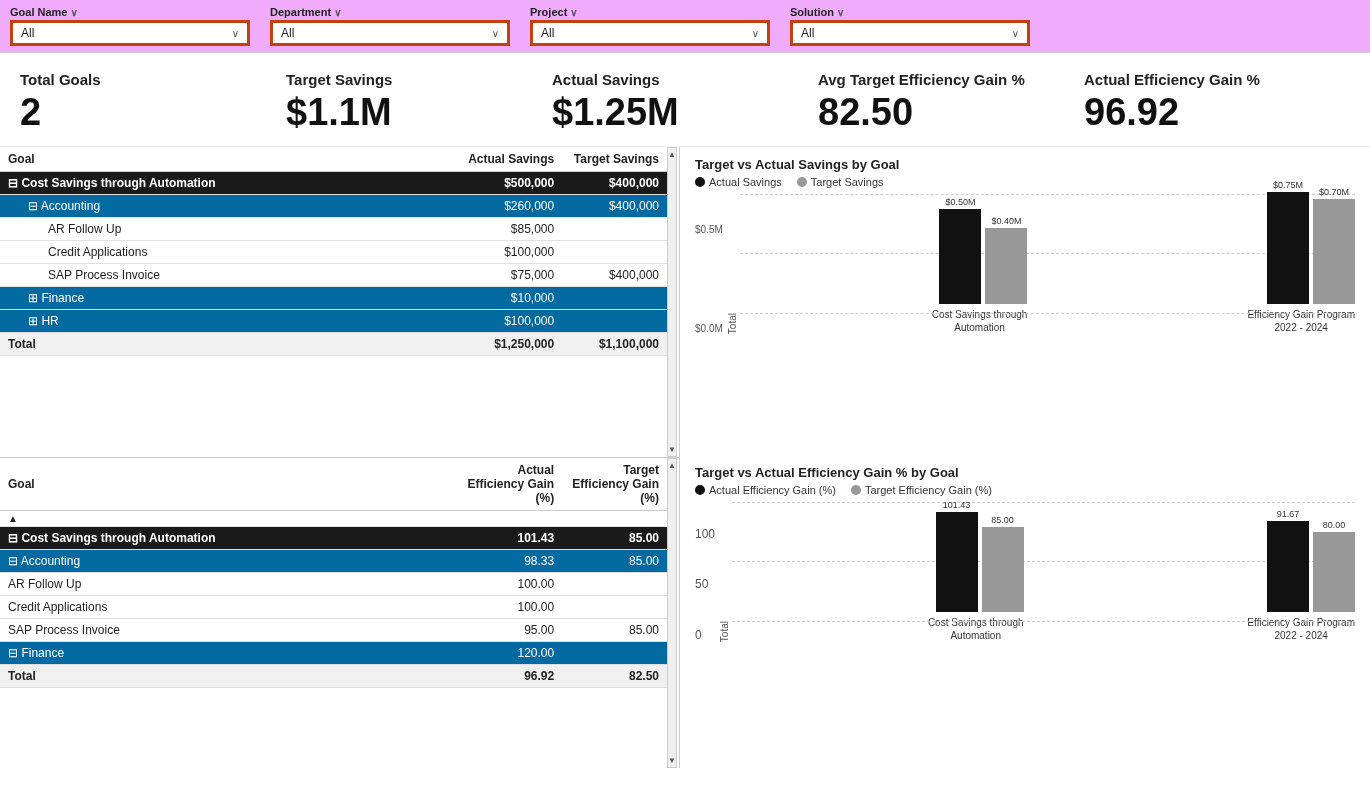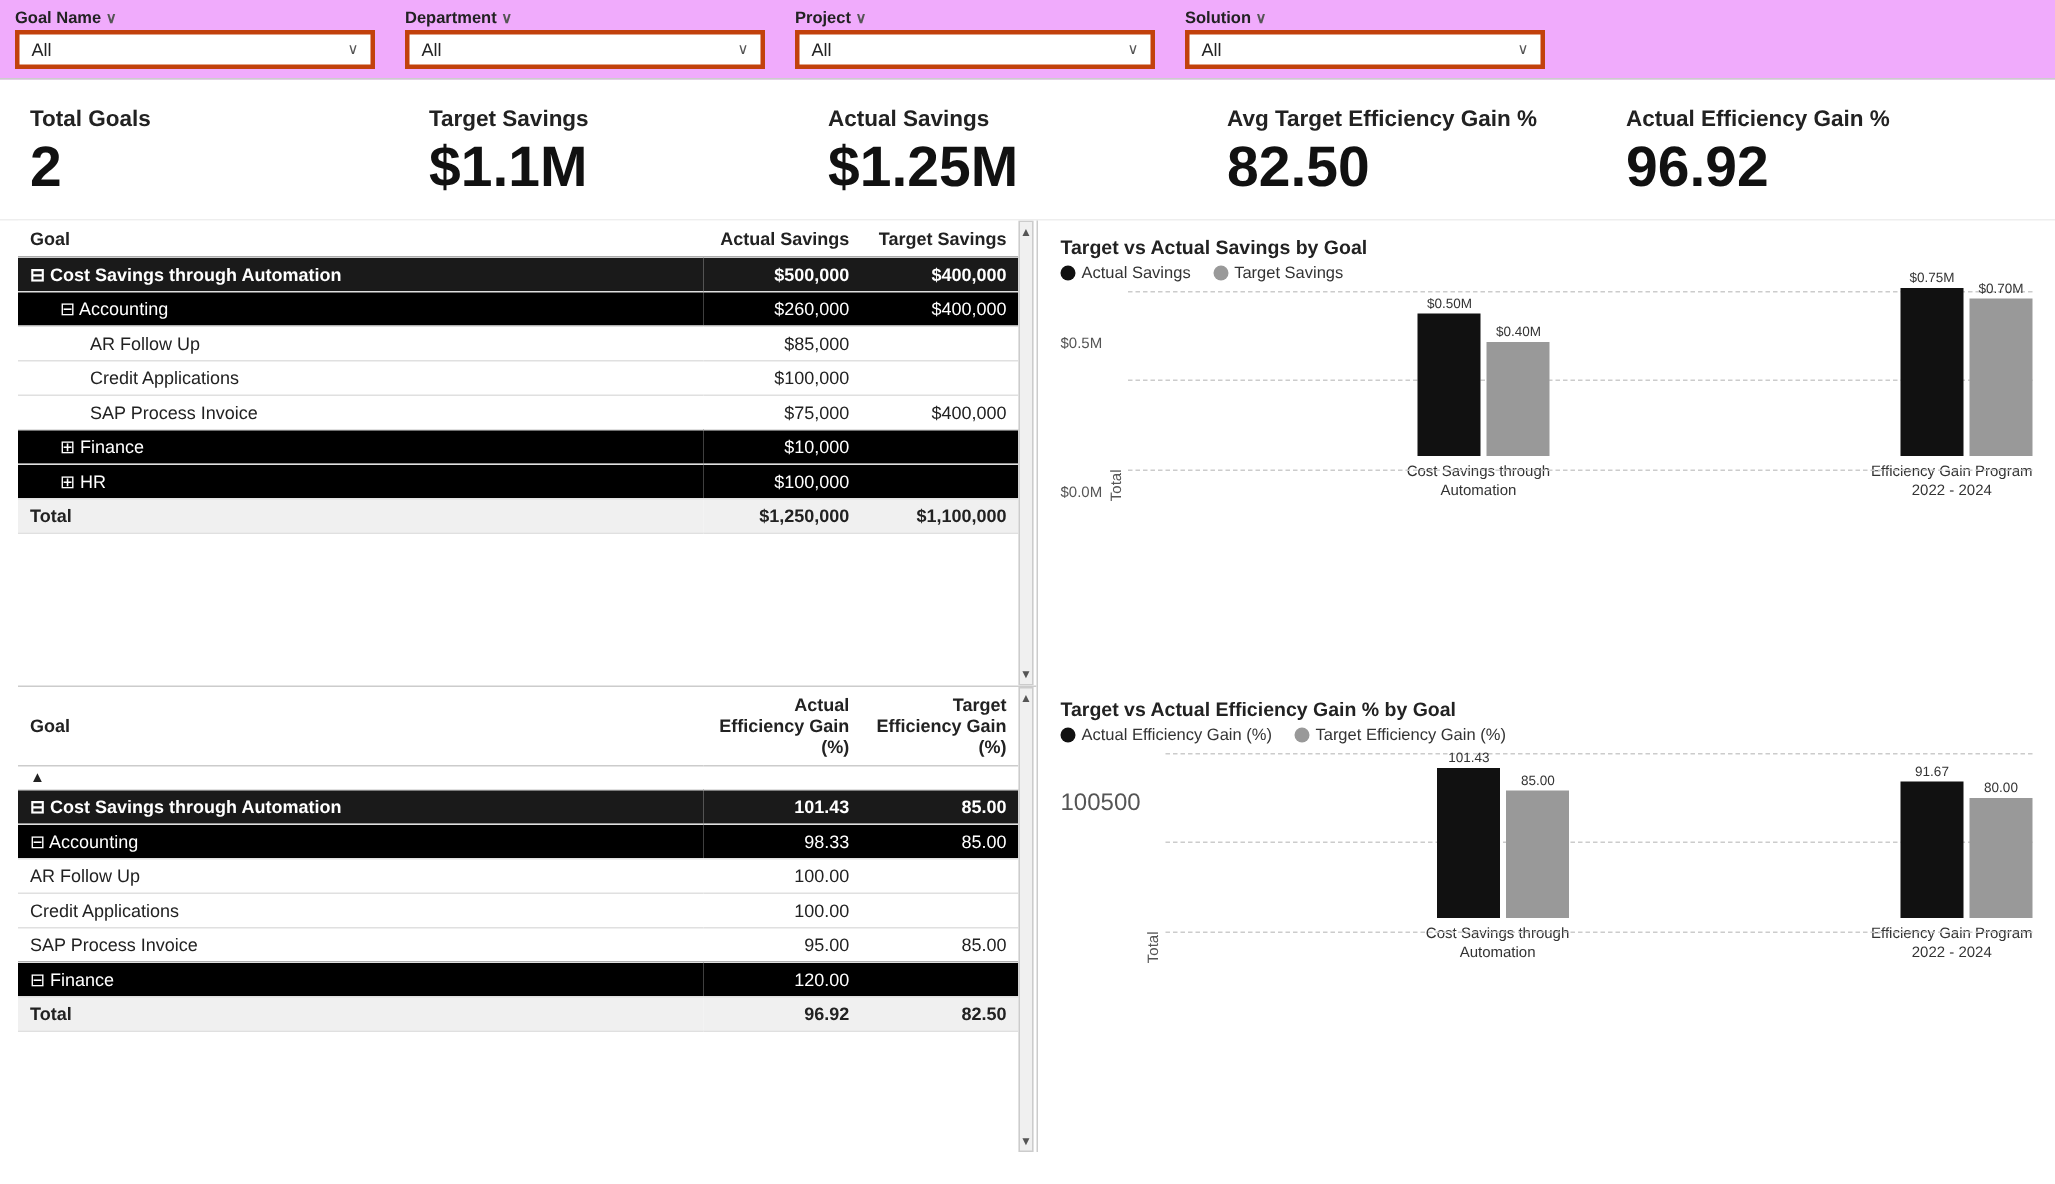--- a/index.html
+++ b/index.html
@@ -62,21 +62,20 @@
       font-size: 38px;
       font-weight: 700;
       color: #111;
       line-height: 1.1;
     }
 
     
     .main-content {
       display: flex;
       height: calc(789px - 110px - 58px);
-      padding-left: 12px;
     }
 
     
     .left-panel {
       width: 680px;
       min-width: 680px;
       border-right: 1px solid #ccc;
       display: flex;
       flex-direction: column;
       overflow: hidden;
@@ -103,21 +102,21 @@
     }
     .data-table tbody tr td.right { text-align: right; }
 
     .row-header-dark {
       background: #1a1a1a;
       color: #fff;
       font-weight: 700;
     }
     .row-header-dark td { color: #fff; }
     .row-header-medium {
-      background: #000000;
+      background: #0369a1;
       color: #fff;
     }
     .row-header-medium td { color: #fff; }
     .row-total {
       background: #f0f0f0;
       font-weight: 700;
     }
 
     .table-section {
       flex: 1;
@@ -490,21 +489,21 @@
         <div class="legend-item">
           <span class="legend-dot legend-dot-black"></span>
           <span>Actual Efficiency Gain (%)</span>
         </div>
         <div class="legend-item">
           <span class="legend-dot legend-dot-gray"></span>
           <span>Target Efficiency Gain (%)</span>
         </div>
       </div>
       <div style="display:flex; align-items:flex-end;">
-        <div style="display:flex; flex-direction:row; height:120px; justify-content:space-between; margin-right:4px; font-size:16px; color:#555; padding-top:5px;">
+        <div style="display:flex; flex-direction:column; height:120px; justify-content:space-between; margin-right:4px; font-size:12px; color:#555; padding-top:5px;">
           <span>100</span>
           <span>50</span>
           <span>0</span>
         </div>
         <div style="font-size:10px; color:#555; writing-mode:vertical-rl; transform:rotate(180deg); margin-right:2px;">Total</div>
         <div style="flex:1; position:relative;">
           <div style="position:absolute; top:0; left:0; right:0; height:120px; display:flex; flex-direction:column; justify-content:space-between; pointer-events:none;">
             <div style="border-top:1px dashed #ccc; width:100%;"></div>
             <div style="border-top:1px dashed #ccc; width:100%;"></div>
             <div style="border-top:1px dashed #ccc; width:100%;"></div>

